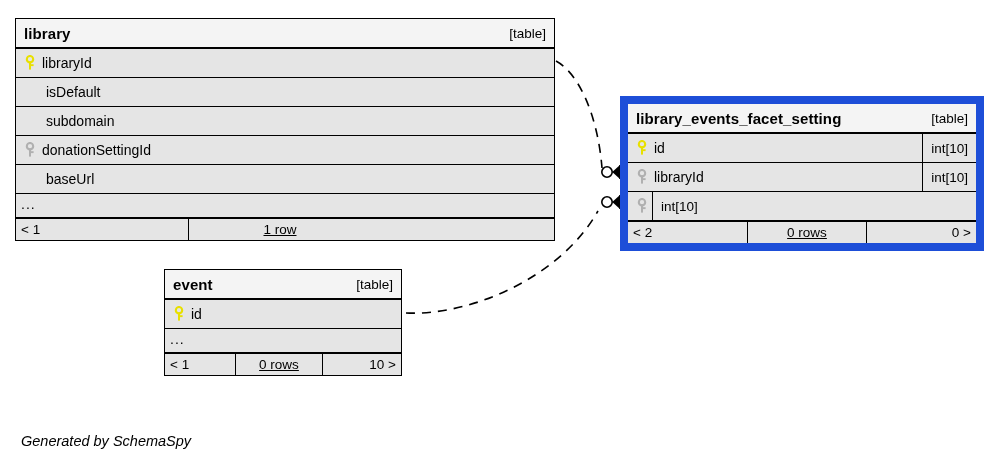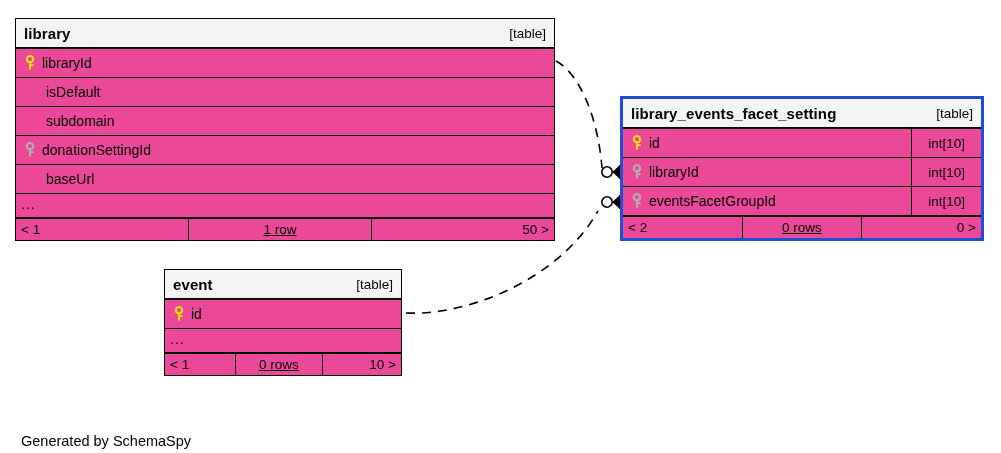--- a/index.html
+++ b/index.html
@@ -34,29 +34,29 @@
 
   
   .table-box {
     position: absolute;
     background: #ffffff;
     border: 1px solid #000000;
     box-sizing: border-box;
     z-index: 3;
   }
   .table-box.thick {
-    border: 3px solid #1d4ed8;
+    border: 8px solid #1d4ed8;
   }
   .t-row {
     display: flex;
     align-items: center;
     box-sizing: border-box;
     border-bottom: 1px solid #000000;
     height: 29px;
-    background: #ec4899;
+    background: #e5e5e5;
   }
   .t-row:last-child { border-bottom: none; }
 
   .t-head {
     background: #f4f4f4;
     border-bottom: 2px solid #000000;
     padding: 0 8px;
     height: 30px;
     justify-content: space-between;
   }
@@ -82,21 +82,21 @@
     padding-left: 2px;
   }
   .col-name.indent { padding-left: 24px; }
   .col-type {
     font-size: 13.5px;
     white-space: nowrap;
     border-left: 1px solid #000000;
     height: 100%;
     display: flex;
     align-items: center;
-    padding: 0 16px;
+    padding: 0 8px;
     box-sizing: border-box;
   }
 
   .ellipsis-row {
     height: 24px;
     padding-left: 5px;
     font-size: 14px;
     letter-spacing: 1px;
     align-items: flex-start;
     line-height: 12px;
@@ -130,20 +130,21 @@
     margin-right: 2px;
   }
   .key-icon svg { display: block; }
 
   
   .credit {
     position: absolute;
     font-size: 14.5px;
     white-space: nowrap;
     z-index: 3;
+    font-style: italic;
   }
 </style>
 </head>
 <body>
 
 <div id="canvas">
 
   <svg id="edges" viewBox="0 0 1001 453" xmlns="http://www.w3.org/2000/svg">
 
     <g>
@@ -202,21 +203,20 @@
       <span class="col-name indent">baseUrl</span>
     </div>
 
     <div class="t-row ellipsis-row">
       <span>...</span>
     </div>
 
     <div class="t-row foot-row">
       <div class="foot-cell left" style="width:172px;">&lt; 1</div>
       <div class="foot-cell mid" style="width:183px;">1 row</div>
-      <div class="foot-cell right" style="flex:1 1 auto;">50 &gt;</div>
     </div>
   </div>
 
   <div class="table-box thick" style="left:620px; top:88px; width:364px;">
 
     <div class="t-row t-head">
       <span class="t-title">library_events_facet_setting</span>
       <span class="t-tag">[table]</span>
     </div>
 
@@ -245,21 +245,20 @@
     </div>
 
     <div class="t-row col-row">
       <span class="key-icon">
         <svg width="16" height="16" viewBox="0 0 16 16">
           <circle cx="8" cy="4.2" r="3.2" fill="none" stroke="#b0b0b0" stroke-width="2.1"></circle>
           <rect x="7" y="6.6" width="2" height="8" fill="#b0b0b0"></rect>
           <rect x="9" y="9.2" width="2.6" height="1.9" fill="#b0b0b0"></rect>
         </svg>
       </span>
-      <span class="col-name">eventsFacetGroupId</span>
       <span class="col-type">int[10]</span>
     </div>
 
     <div class="t-row foot-row">
       <div class="foot-cell left" style="width:119px;">&lt; 2</div>
       <div class="foot-cell mid" style="width:119px;">0 rows</div>
       <div class="foot-cell right" style="flex:1 1 auto;">0 &gt;</div>
     </div>
   </div>
 

